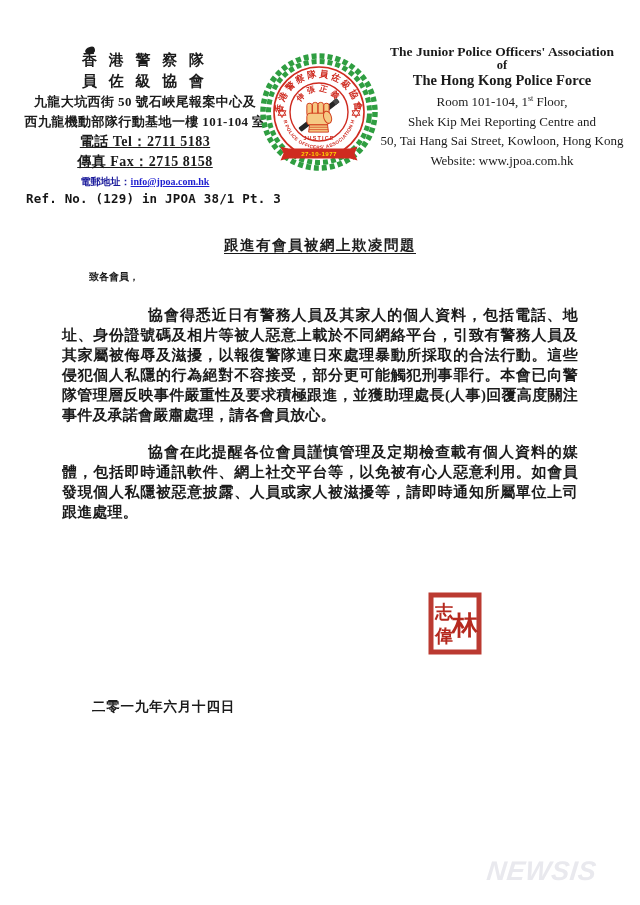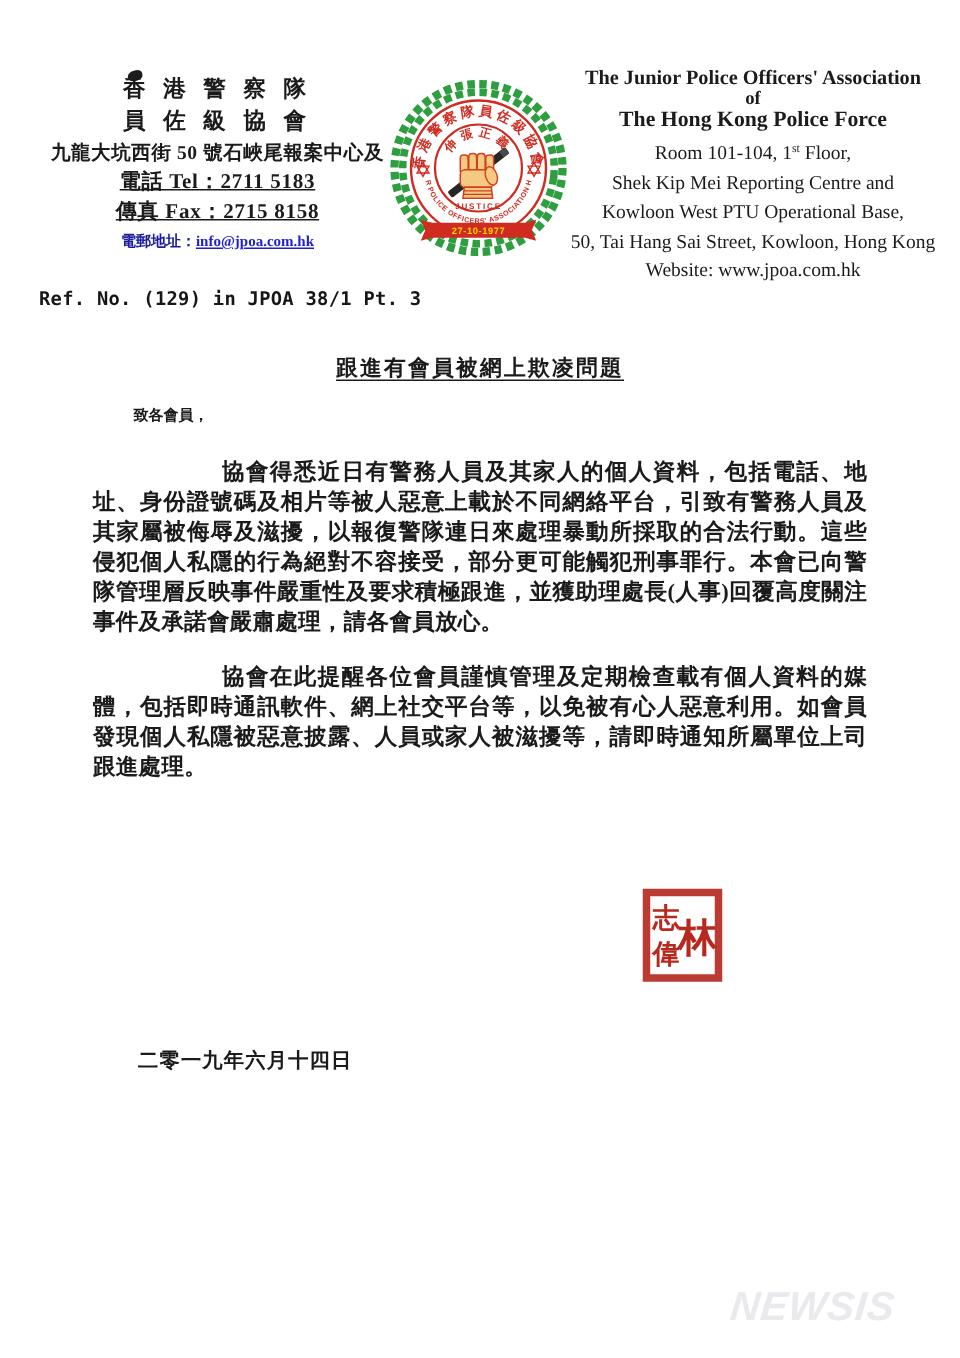--- a/index.html
+++ b/index.html
@@ -56,20 +56,21 @@
 <body>
 
 <div class="page">
 
   <div class="smudge"></div>
 
   <div class="header-left">
     <div class="hl-org">香 港 警 察 隊</div>
     <div class="hl-org">員 佐 級 協 會</div>
     <div class="hl-addr">九龍大坑西街 50 號石峽尾報案中心及</div>
+    <div class="hl-addr">西九龍機動部隊行動基地一樓 101-104 室</div>
     <div class="hl-contact">電話 Tel：2711 5183</div>
     <div class="hl-contact">傳真 Fax：2715 8158</div>
     <div class="hl-email">
       <span class="email-label">電郵地址：</span><span class="email-link">info@jpoa.com.hk</span>
     </div>
   </div>
   <div class="ref-no">Ref. No. (129) in JPOA 38/1 Pt. 3</div>
 
   <div class="logo">
     <svg viewBox="0 0 124 126" width="124" height="126">
@@ -133,21 +134,20 @@
       </g>
     </svg>
   </div>
 
   <div class="header-right">
     <div class="hr-b1">The Junior Police Officers' Association</div>
     <div class="hr-of">of</div>
     <div class="hr-b2">The Hong Kong Police Force</div>
     <div class="hr-line"><span>Room 101-104, 1</span><sup>st</sup><span> Floor,</span></div>
     <div class="hr-line">Shek Kip Mei Reporting Centre and</div>
-    <div class="hr-line">Kowloon West PTU Operational Base,</div>
     <div class="hr-line">50, Tai Hang Sai Street, Kowloon, Hong Kong</div>
     <div class="hr-line">Website: www.jpoa.com.hk</div>
   </div>
 
   <div class="letter-title"><span>跟進有會員被網上欺凌問題</span></div>
   <div class="salutation">致各會員，</div>
   <div class="body-para para1">協會得悉近日有警務人員及其家人的個人資料，包括電話、地址、身份證號碼及相片等被人惡意上載於不同網絡平台，引致有警務人員及其家屬被侮辱及滋擾，以報復警隊連日來處理暴動所採取的合法行動。這些侵犯個人私隱的行為絕對不容接受，部分更可能觸犯刑事罪行。本會已向警隊管理層反映事件嚴重性及要求積極跟進，並獲助理處長(人事)回覆高度關注事件及承諾會嚴肅處理，請各會員放心。</div>
   <div class="body-para para2">協會在此提醒各位會員謹慎管理及定期檢查載有個人資料的媒體，包括即時通訊軟件、網上社交平台等，以免被有心人惡意利用。如會員發現個人私隱被惡意披露、人員或家人被滋擾等，請即時通知所屬單位上司跟進處理。</div>
 
   <div class="seal">

